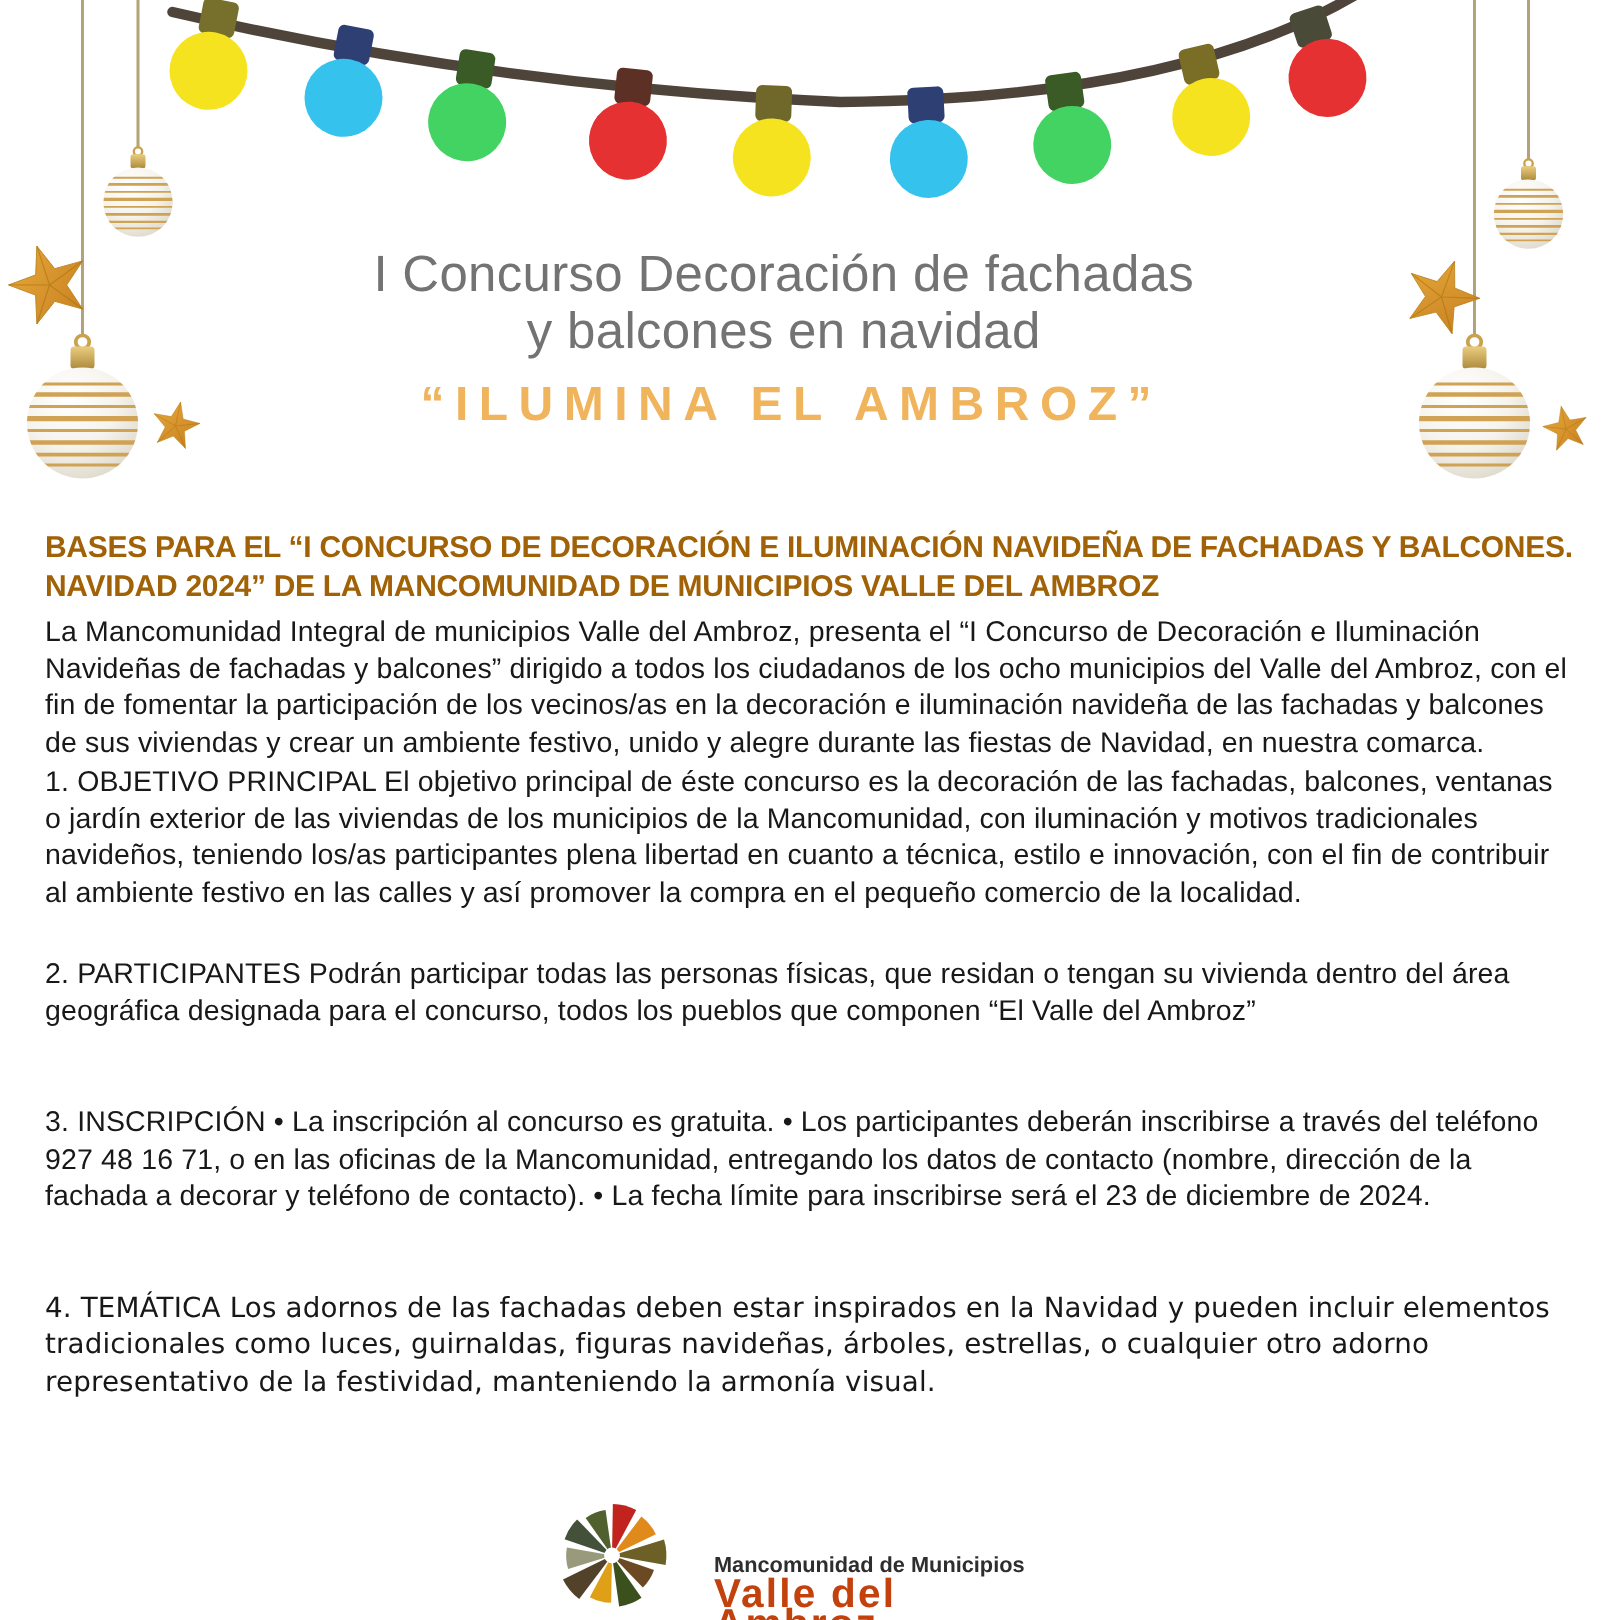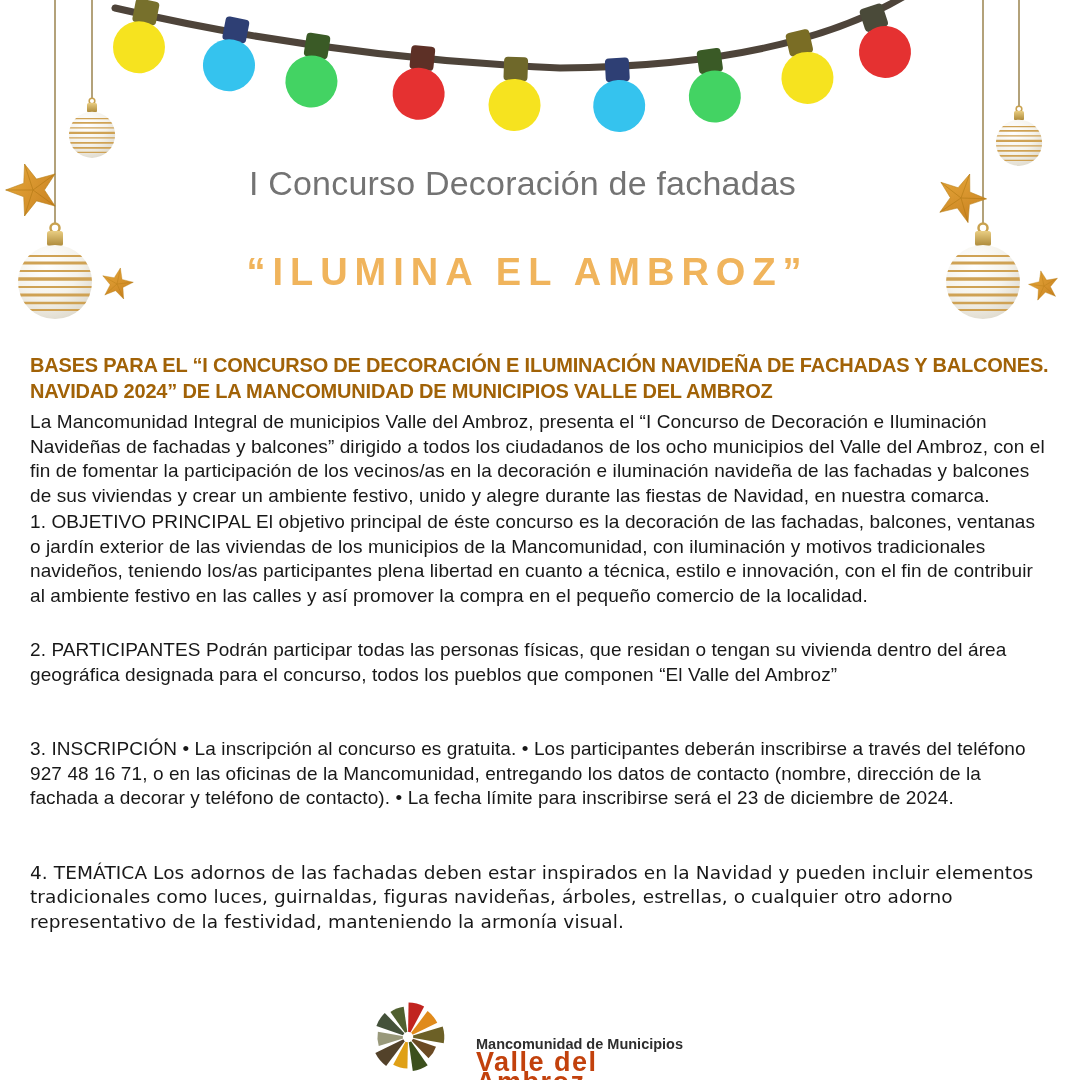--- a/index.html
+++ b/index.html
@@ -12,21 +12,21 @@
   .garland{position:absolute;left:0;top:0;}
   .string{position:absolute;top:0;width:2px;}
   .bauble{position:absolute;}
   .star{position:absolute;}
   .title{
     position:absolute;top:164px;left:0;width:1045px;text-align:center;
     font-size:34px;line-height:38px;font-weight:400;letter-spacing:0.2px;
   }
   .subtitle{
     position:absolute;top:251px;left:0;width:1055px;text-align:center;
-    font-size:38px;font-weight:700;letter-spacing:7px;
+    font-size:32px;font-weight:700;letter-spacing:7px;
   }
   .body-text{position:absolute;top:352px;left:30px;width:1020px;color:#181818;}
   .body-text .heading{
     font-size:20px;line-height:26px;font-weight:700;letter-spacing:-0.2px;
     color:#a16207;margin:0 0 6px 0;
   }
   .body-text p{font-size:19px;line-height:24.5px;margin:0;letter-spacing:0.1px;}
   .body-text p.gap-s{margin-bottom:2px;}
   .body-text p.gap-m{margin-bottom:30px;}
   .body-text p.gap-l{margin-bottom:50px;}
@@ -161,20 +161,21 @@
     </svg>
   <svg class="star" style="left:933px;top:170px;transform:rotate(20deg);" width="56" height="56" viewBox="-55 -55 110 110">
       <use href="#starShape"></use>
     </svg>
   <svg class="star" style="left:1027px;top:269px;transform:rotate(-12deg);" width="34" height="34" viewBox="-55 -55 110 110">
       <use href="#starShape"></use>
     </svg>
 
   <div class="title" style="color: #737373;">
     <div>I Concurso Decoración de fachadas</div>
+    <div>y balcones en navidad</div>
   </div>
   <div class="subtitle" style="color: rgb(240, 180, 92);">“ILUMINA EL AMBROZ”</div>
 
   <div class="body-text">
     <p class="heading">BASES PARA EL “I CONCURSO DE DECORACIÓN E ILUMINACIÓN NAVIDEÑA DE FACHADAS Y BALCONES. NAVIDAD 2024” DE LA MANCOMUNIDAD DE MUNICIPIOS VALLE DEL AMBROZ</p>
     <p class="gap-s"> La Mancomunidad Integral de municipios Valle del Ambroz, presenta el “I Concurso de Decoración e Iluminación Navideñas de fachadas y balcones” dirigido a todos los ciudadanos de los ocho municipios del Valle del Ambroz, con el fin de fomentar la participación de los vecinos/as en la decoración e iluminación navideña de las fachadas y balcones de sus viviendas y crear un ambiente festivo, unido y alegre durante las fiestas de Navidad, en nuestra comarca.</p>
     <p class="gap-m"> 1. OBJETIVO PRINCIPAL El objetivo principal de éste concurso es la decoración de las fachadas, balcones, ventanas o jardín exterior de las viviendas de los municipios de la Mancomunidad, con iluminación y motivos tradicionales navideños, teniendo los/as participantes plena libertad en cuanto a técnica, estilo e innovación, con el fin de contribuir al ambiente festivo en las calles y así promover la compra en el pequeño comercio de la localidad.</p>
     <p class="gap-l"> 2. PARTICIPANTES Podrán participar todas las personas físicas, que residan o tengan su vivienda dentro del área geográfica designada para el concurso, todos los pueblos que componen “El Valle del Ambroz”</p>
     <p class="gap-l">3. INSCRIPCIÓN • La inscripción al concurso es gratuita. • Los participantes deberán inscribirse a través del teléfono 927 48 16 71, o en las oficinas de la Mancomunidad, entregando los datos de contacto (nombre, dirección de la fachada a decorar y teléfono de contacto). • La fecha límite para inscribirse será el 23 de diciembre de 2024.</p>
     <p class="alt-font">4. TEMÁTICA Los adornos de las fachadas deben estar inspirados en la Navidad y pueden incluir elementos tradicionales como luces, guirnaldas, figuras navideñas, árboles, estrellas, o cualquier otro adorno representativo de la festividad, manteniendo la armonía visual.</p>

